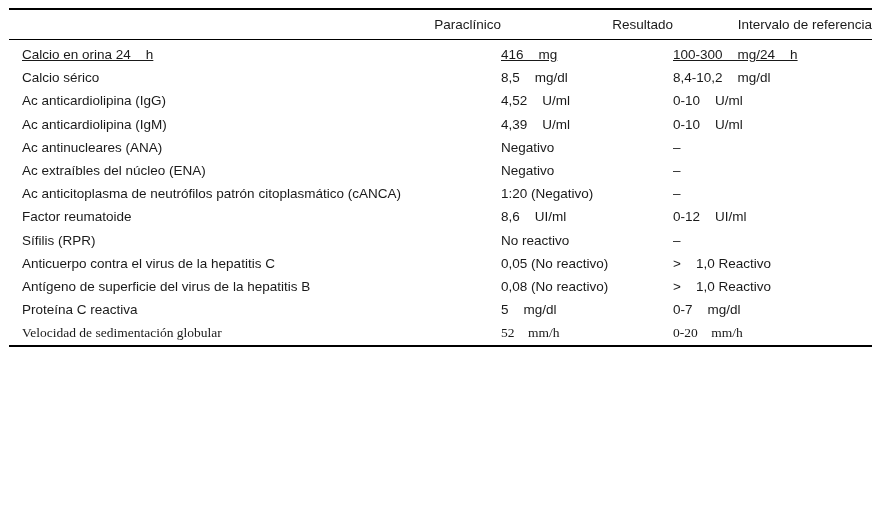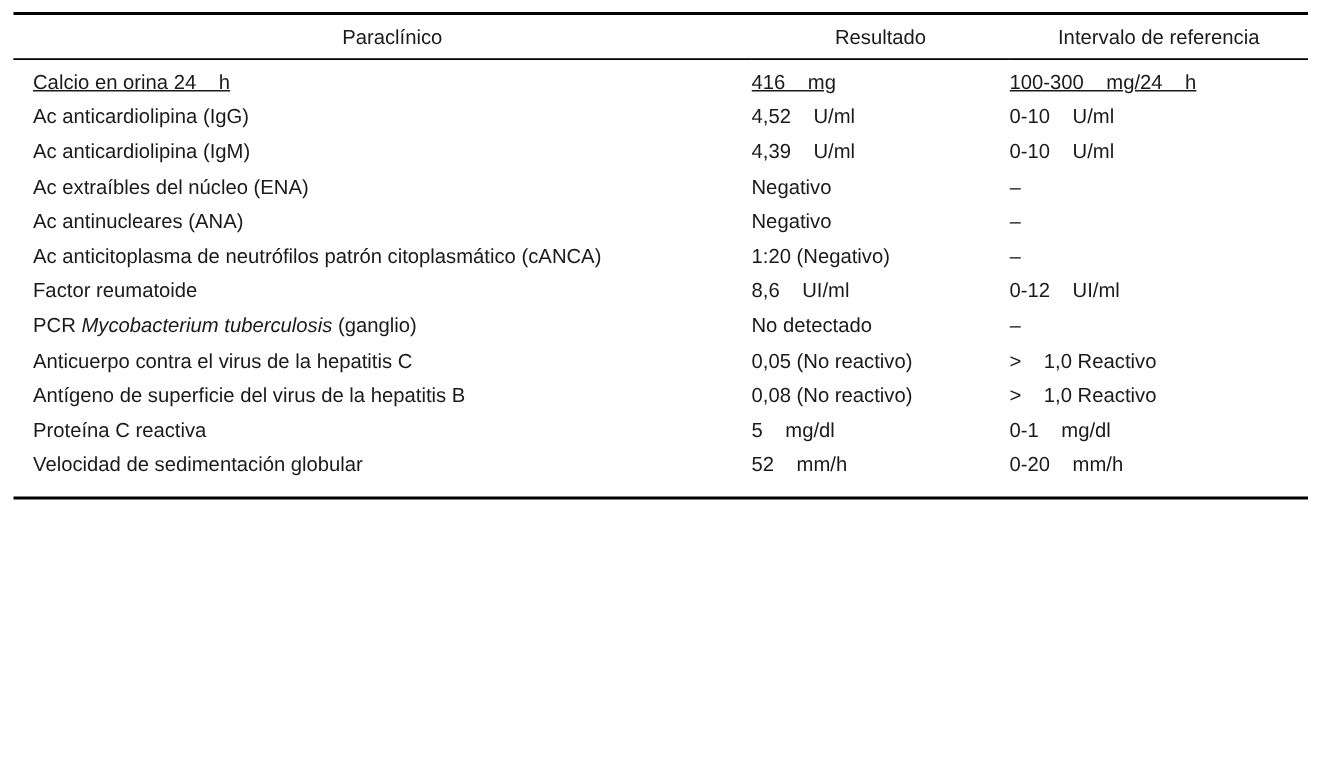--- a/index.html
+++ b/index.html
@@ -22,38 +22,38 @@
   table.lab-table {
     width: 100%;
     border-collapse: collapse;
     table-layout: fixed;
     font-size: 13.5px;
   }
   col.c1 { width: 492px; }
   col.c2 { width: 172px; }
   col.c3 { width: auto; }
   thead th {
-    text-align: center;
+    text-align: right;
     font-weight: normal;
     font-size: 13.5px;
     padding: 7px 0 7px 0;
     border-bottom: 1.5px solid #000;
     white-space: pre;
   }
   thead th.first, td.col-name { padding-left: 13px; }
   tbody td {
     padding: 0;
     height: 23.2px;
     line-height: 23.2px;
     white-space: pre;
     overflow: hidden;
     vertical-align: middle;
   }
   tbody tr:first-child td { padding-top: 3px; text-decoration: underline; }
-  tbody tr:last-child td { padding-bottom: 10px; }
+  tbody tr:last-child td { padding-bottom: 0; font-family: Liberation Serif, serif; }
   td i { font-style: italic; }
 </style>
 </head>
 <body>
 
 <div class="table-wrap">
   <table class="lab-table">
     <colgroup>
       <col class="c1">
       <col class="c2">
@@ -66,68 +66,73 @@
         <th>Intervalo de referencia</th>
       </tr>
     </thead>
     <tbody>
         <tr>
           <td class="col-name">Calcio en orina 24    h</td>
           <td>416    mg</td>
           <td>100-300    mg/24    h</td>
         </tr>
         <tr>
+          <td class="col-name">Calcio sérico</td>
+          <td>8,5    mg/dl</td>
+          <td>8,4-10,2    mg/dl</td>
+        </tr>
+        <tr>
           <td class="col-name">Ac anticardiolipina (IgG)</td>
           <td>4,52    U/ml</td>
           <td>0-10    U/ml</td>
         </tr>
         <tr>
           <td class="col-name">Ac anticardiolipina (IgM)</td>
           <td>4,39    U/ml</td>
           <td>0-10    U/ml</td>
         </tr>
         <tr>
-          <td class="col-name">Ac extraíbles del núcleo (ENA)</td>
+          <td class="col-name">Ac antinucleares (ANA)</td>
           <td>Negativo</td>
           <td>–</td>
         </tr>
         <tr>
-          <td class="col-name">Ac antinucleares (ANA)</td>
+          <td class="col-name">Ac extraíbles del núcleo (ENA)</td>
           <td>Negativo</td>
           <td>–</td>
         </tr>
         <tr>
           <td class="col-name">Ac anticitoplasma de neutrófilos patrón citoplasmático (cANCA)</td>
           <td>1:20 (Negativo)</td>
           <td>–</td>
         </tr>
         <tr>
           <td class="col-name">Factor reumatoide</td>
           <td>8,6    UI/ml</td>
           <td>0-12    UI/ml</td>
         </tr>
         <tr>
-          <td class="col-name"><span>PCR </span><i>Mycobacterium tuberculosis</i><span> (ganglio)</span></td>
-          <td>No detectado</td>
+          <td class="col-name">Sífilis (RPR)</td>
+          <td>No reactivo</td>
           <td>–</td>
         </tr>
         <tr>
           <td class="col-name">Anticuerpo contra el virus de la hepatitis C</td>
           <td>0,05 (No reactivo)</td>
           <td>&gt;    1,0 Reactivo</td>
         </tr>
         <tr>
           <td class="col-name">Antígeno de superficie del virus de la hepatitis B</td>
           <td>0,08 (No reactivo)</td>
           <td>&gt;    1,0 Reactivo</td>
         </tr>
         <tr>
           <td class="col-name">Proteína C reactiva</td>
           <td>5    mg/dl</td>
-          <td>0-1    mg/dl</td>
+          <td>0-7    mg/dl</td>
         </tr>
         <tr>
           <td class="col-name">Velocidad de sedimentación globular</td>
           <td>52    mm/h</td>
           <td>0-20    mm/h</td>
         </tr>
       </tbody>
   </table>
 </div>
 

